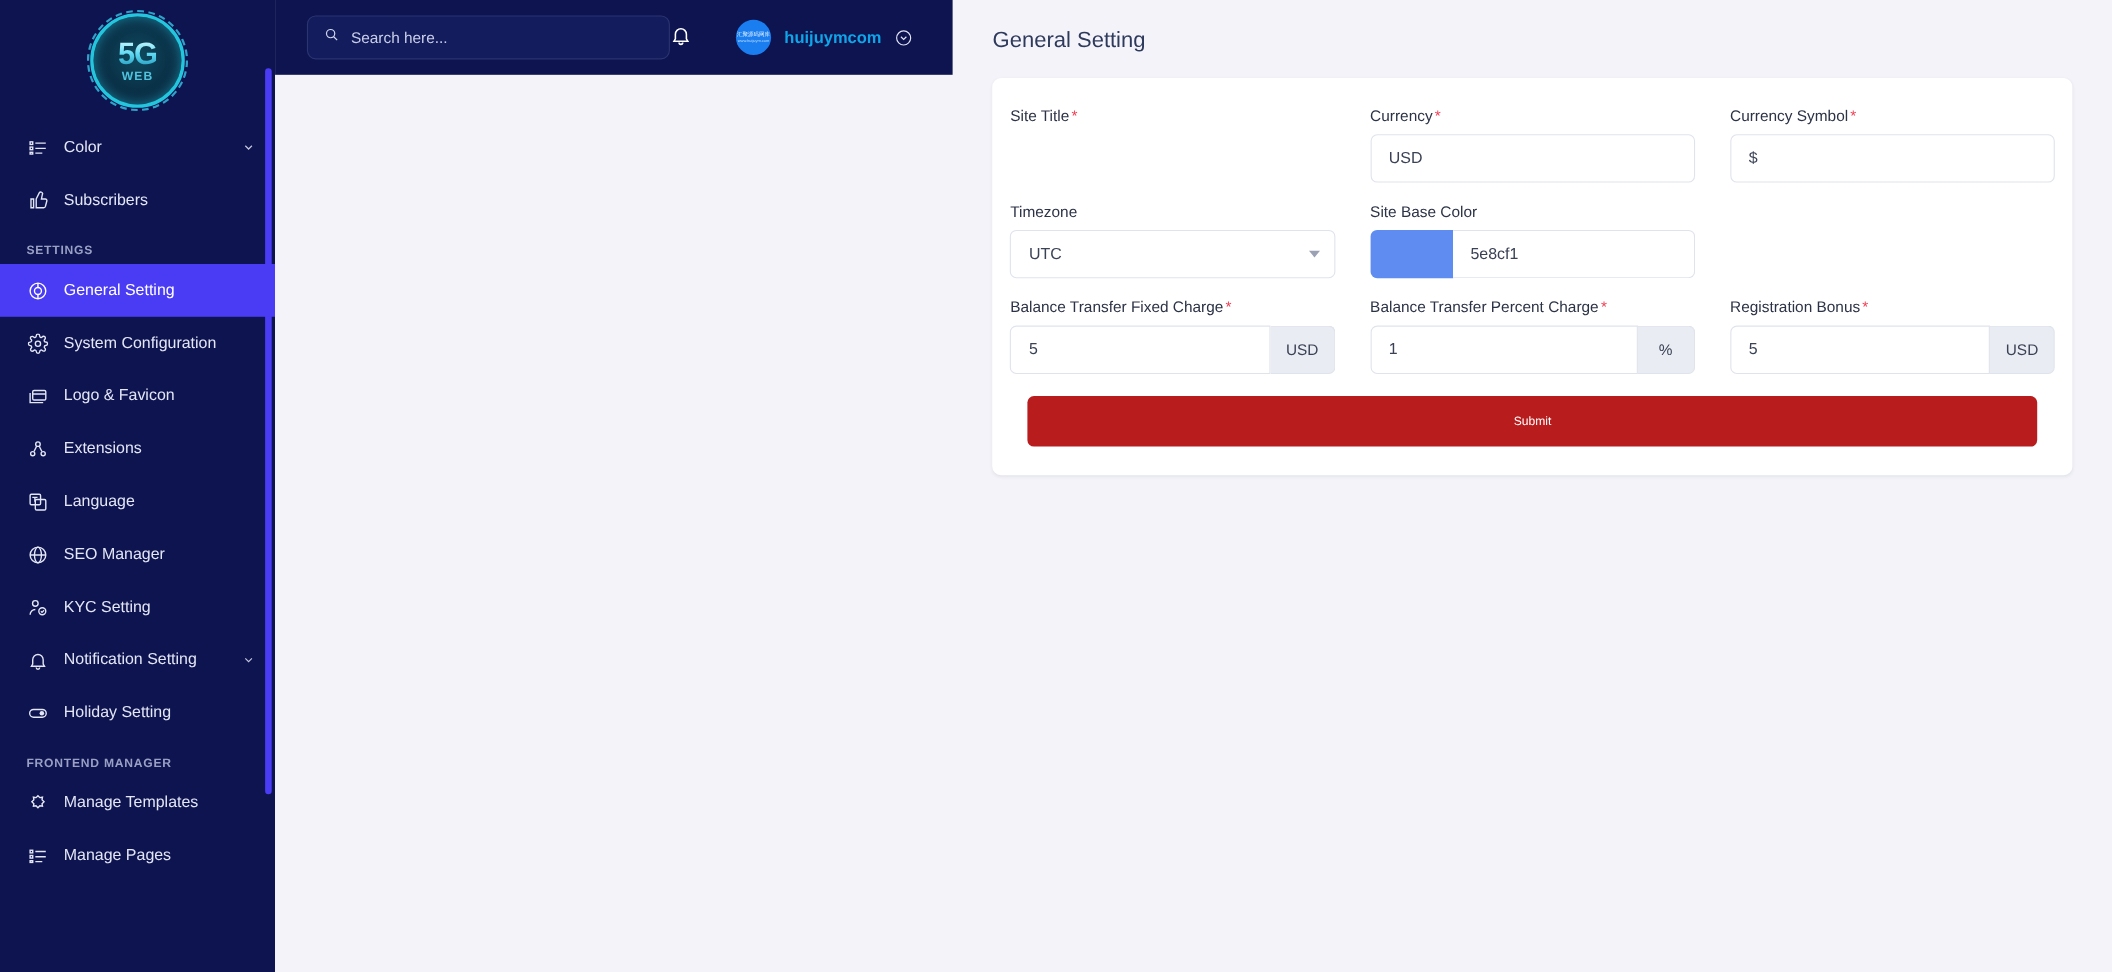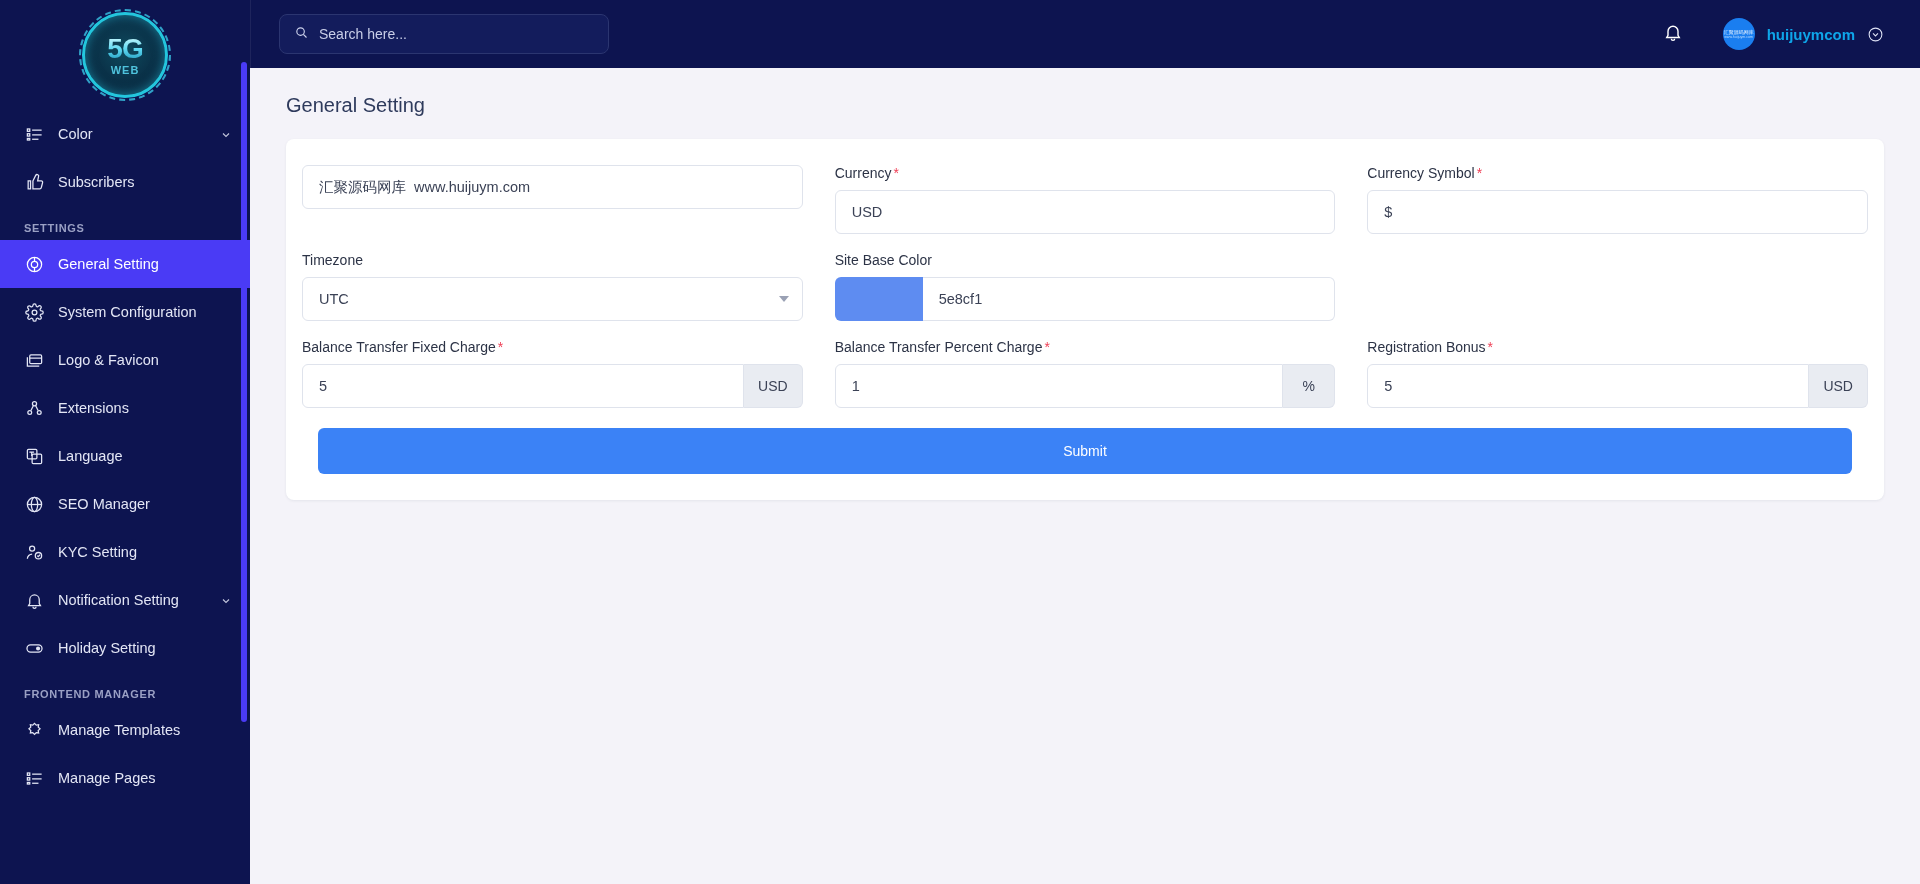--- a/index.html
+++ b/index.html
@@ -62,21 +62,21 @@
     cursor: pointer; position: relative;
   }
   .sb-item.active { background: #4a3bf5; color: #fff; }
   .sb-ico { width: 20px; height: 20px; flex: 0 0 20px; display:flex; align-items:center; justify-content:center; }
   .sb-ico svg { width: 19px; height: 19px; stroke: currentColor; fill: none; stroke-width: 1.6; }
   .sb-label { flex: 1; white-space: nowrap; }
   .sb-caret { width: 12px; height: 12px; opacity: .85; }
   .sb-caret svg { width: 12px; height: 12px; stroke: currentColor; fill:none; stroke-width: 2.2; }
 
   
-  .main { flex: 1; display: flex; flex-direction: column; height: 884px; min-width: 0; }
+  .main { flex: 1; display: flex; flex-direction: row; height: 884px; min-width: 0; }
   .topbar {
     height: 68px; background: #0d1450;
     display: flex; align-items: center;
     padding: 0 36px 0 28px;
     border-left: 1px solid rgba(255,255,255,.07);
   }
   .search-box {
     width: 330px; height: 40px; border-radius: 8px;
     border: 1px solid #2b3570; background: #131c5c;
     display: flex; align-items: center; gap: 10px;
@@ -143,22 +143,22 @@
   .addon {
     min-width: 52px; height: 44px; padding: 0 14px;
     background: #e9ecf2; border: 1px solid #dfe3ec; border-left: none;
     border-radius: 0 6px 6px 0;
     display: flex; align-items: center; justify-content: center;
     font-size: 14px; color: #3b4256;
   }
 
   .submit {
     width: 100%; height: 46px; margin: 2px 0 0 0;
-    background: #3b82f6; color: #fff; border: none; border-radius: 6px;
-    font-size: 14px; font-family: "Liberation Sans", sans-serif;
+    background: #b91c1c; color: #fff; border: none; border-radius: 6px;
+    font-size: 11px; font-family: "Liberation Sans", sans-serif;
     cursor: pointer;
   }
   .submit-wrap { padding: 0 16px; }
 </style>
 </head>
 <body>
 
 <div class="app">
 
   <aside class="sidebar">
@@ -371,21 +371,23 @@
       </div>
     </header>
 
     <div class="content">
       <h1 class="page-title">General Setting</h1>
 
       <div class="card">
 
         <div class="row">
           <div class="col">
-            <input class="inp" type="text" value="汇聚源码网库  www.huijuym.com" style="">
+            <label class="flabel">
+              <span>Site Title</span><span class="req">*</span>
+            </label>
           </div>
           <div class="col">
             <label class="flabel">
               <span>Currency</span><span class="req">*</span>
             </label>
             <input class="inp" type="text" value="USD" style="">
           </div>
           <div class="col">
             <label class="flabel">
               <span>Currency Symbol</span><span class="req">*</span>

